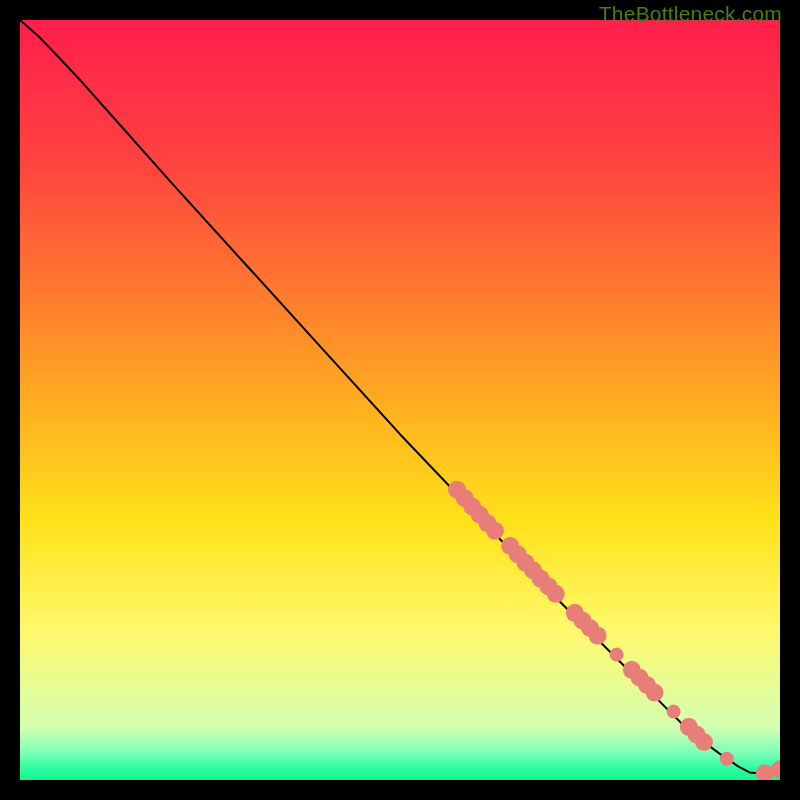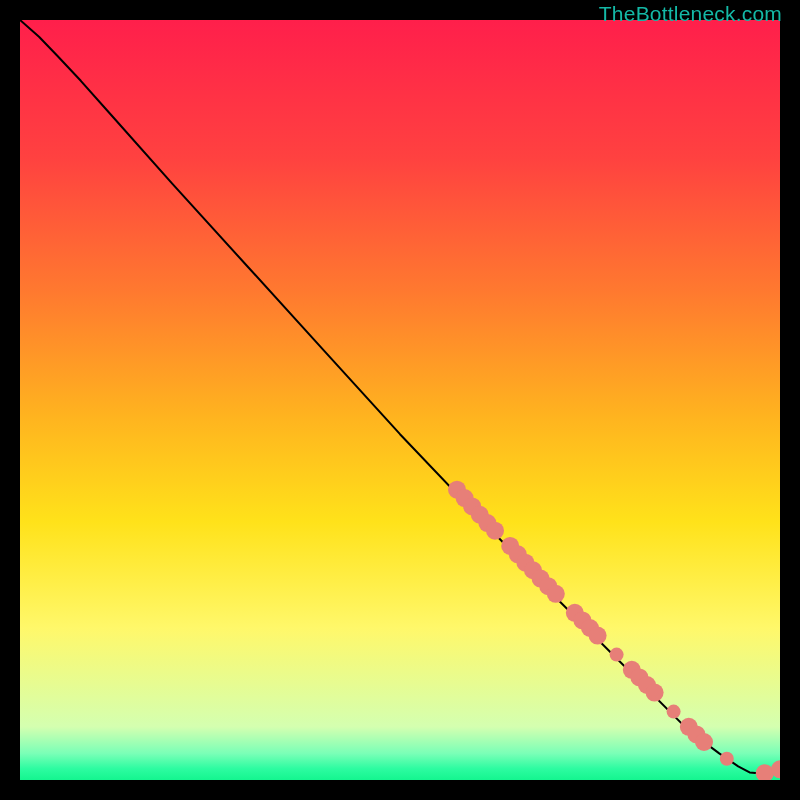--- a/index.html
+++ b/index.html
@@ -21,21 +21,21 @@
     position: absolute;
     left: 20px;
     top: 20px;
     width: 760px;
     height: 760px;
   }
   .attrib {
     position: absolute;
     top: 2px;
     right: 18px;
-    color: #14b8a6;
+    color: #4d7c0f;
     font-size: 21px;
     font-weight: 400;
     letter-spacing: 0.2px;
     user-select: none;
   }
   svg {
     display: block;
   }
 </style>
 </head>

